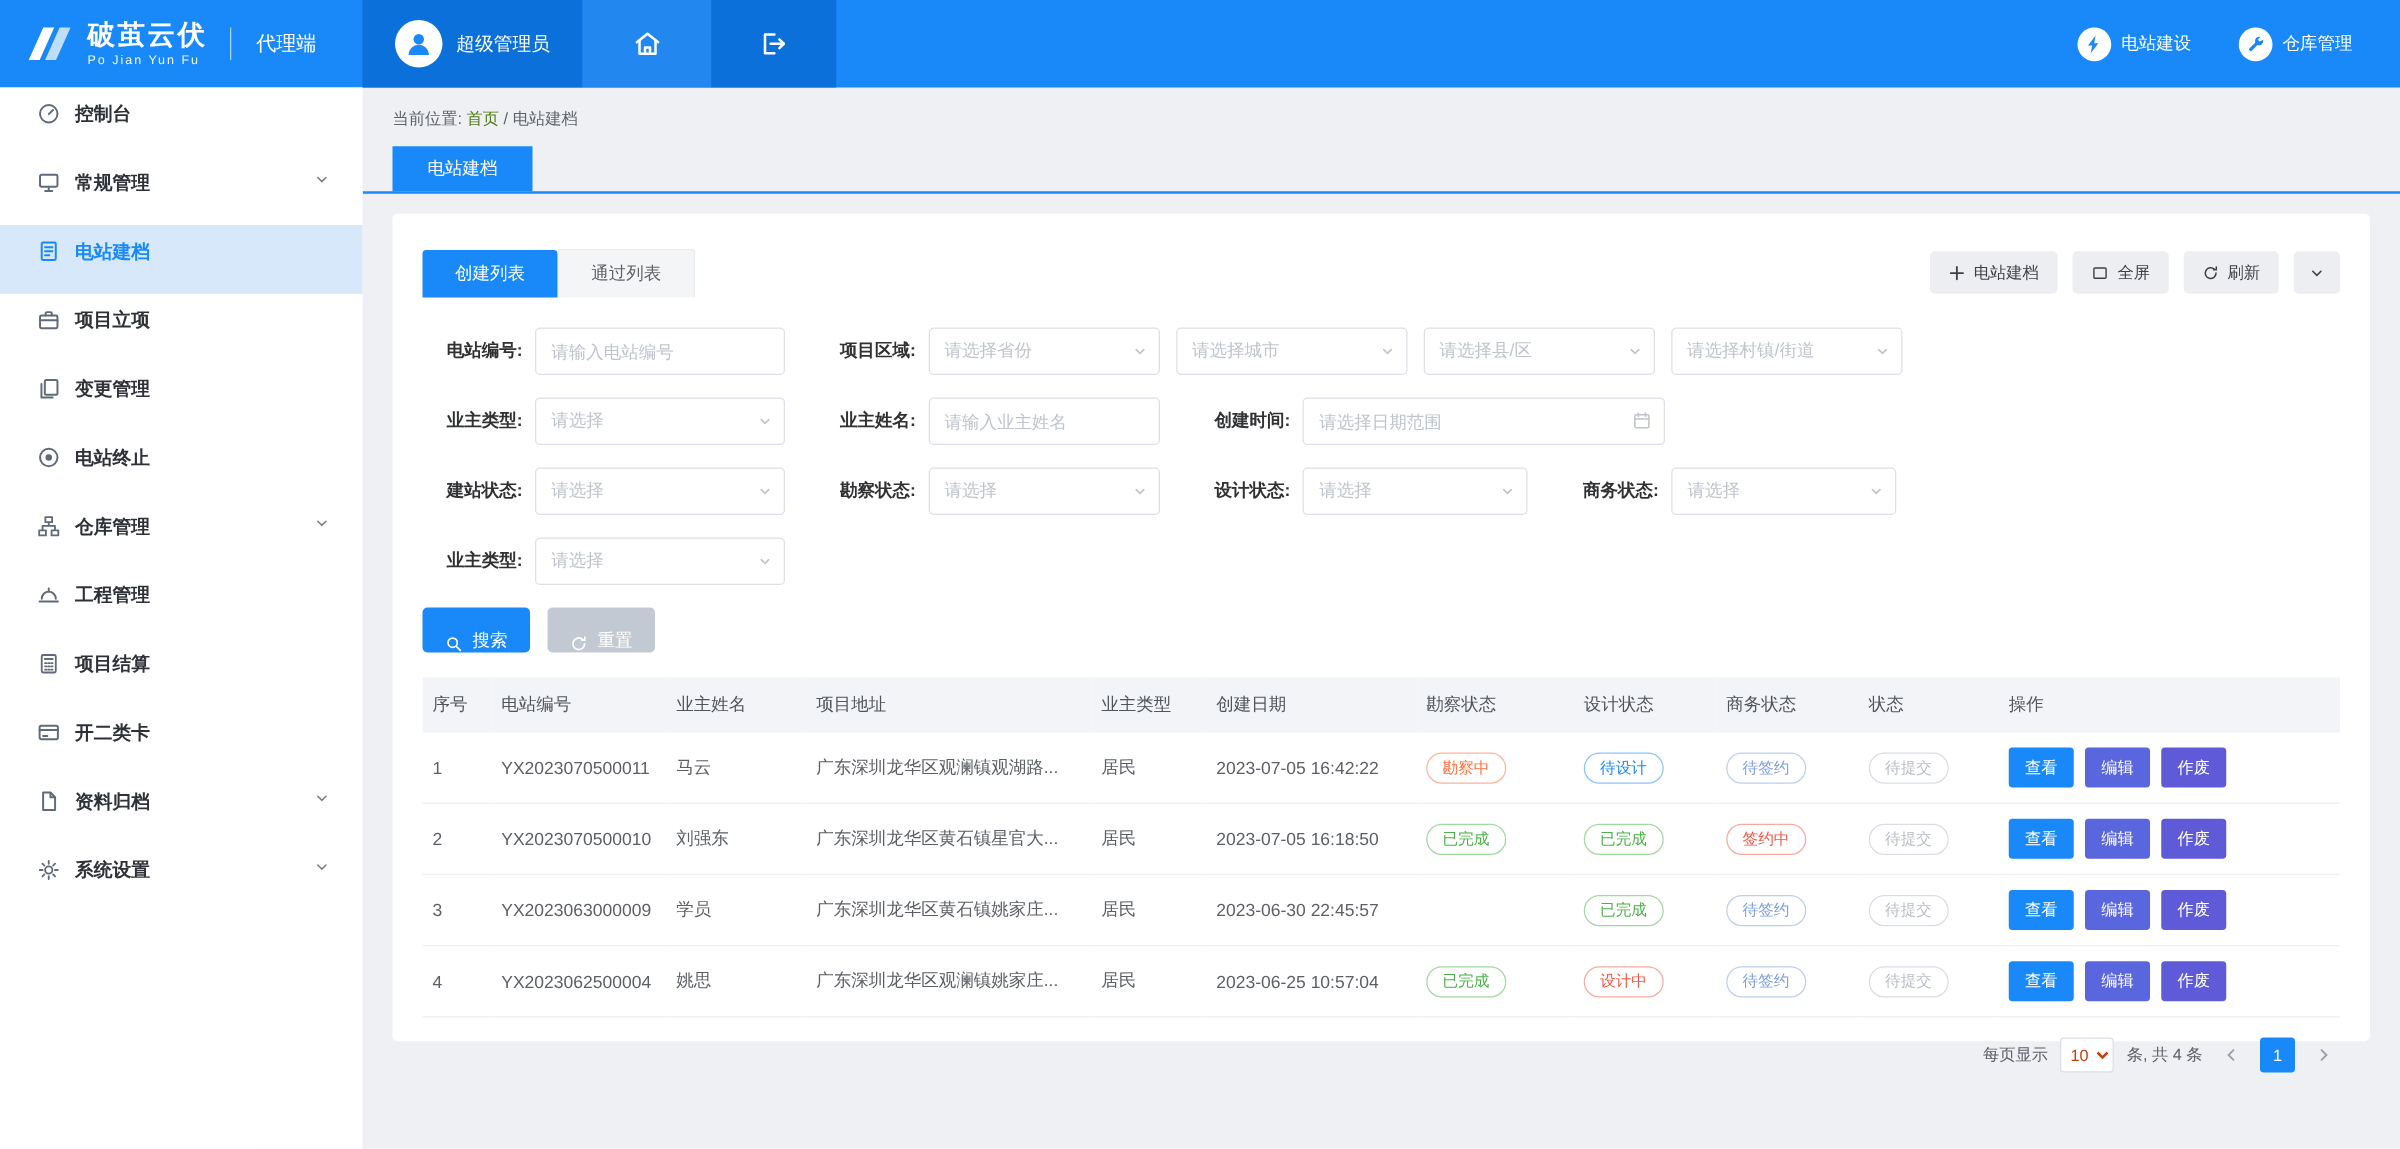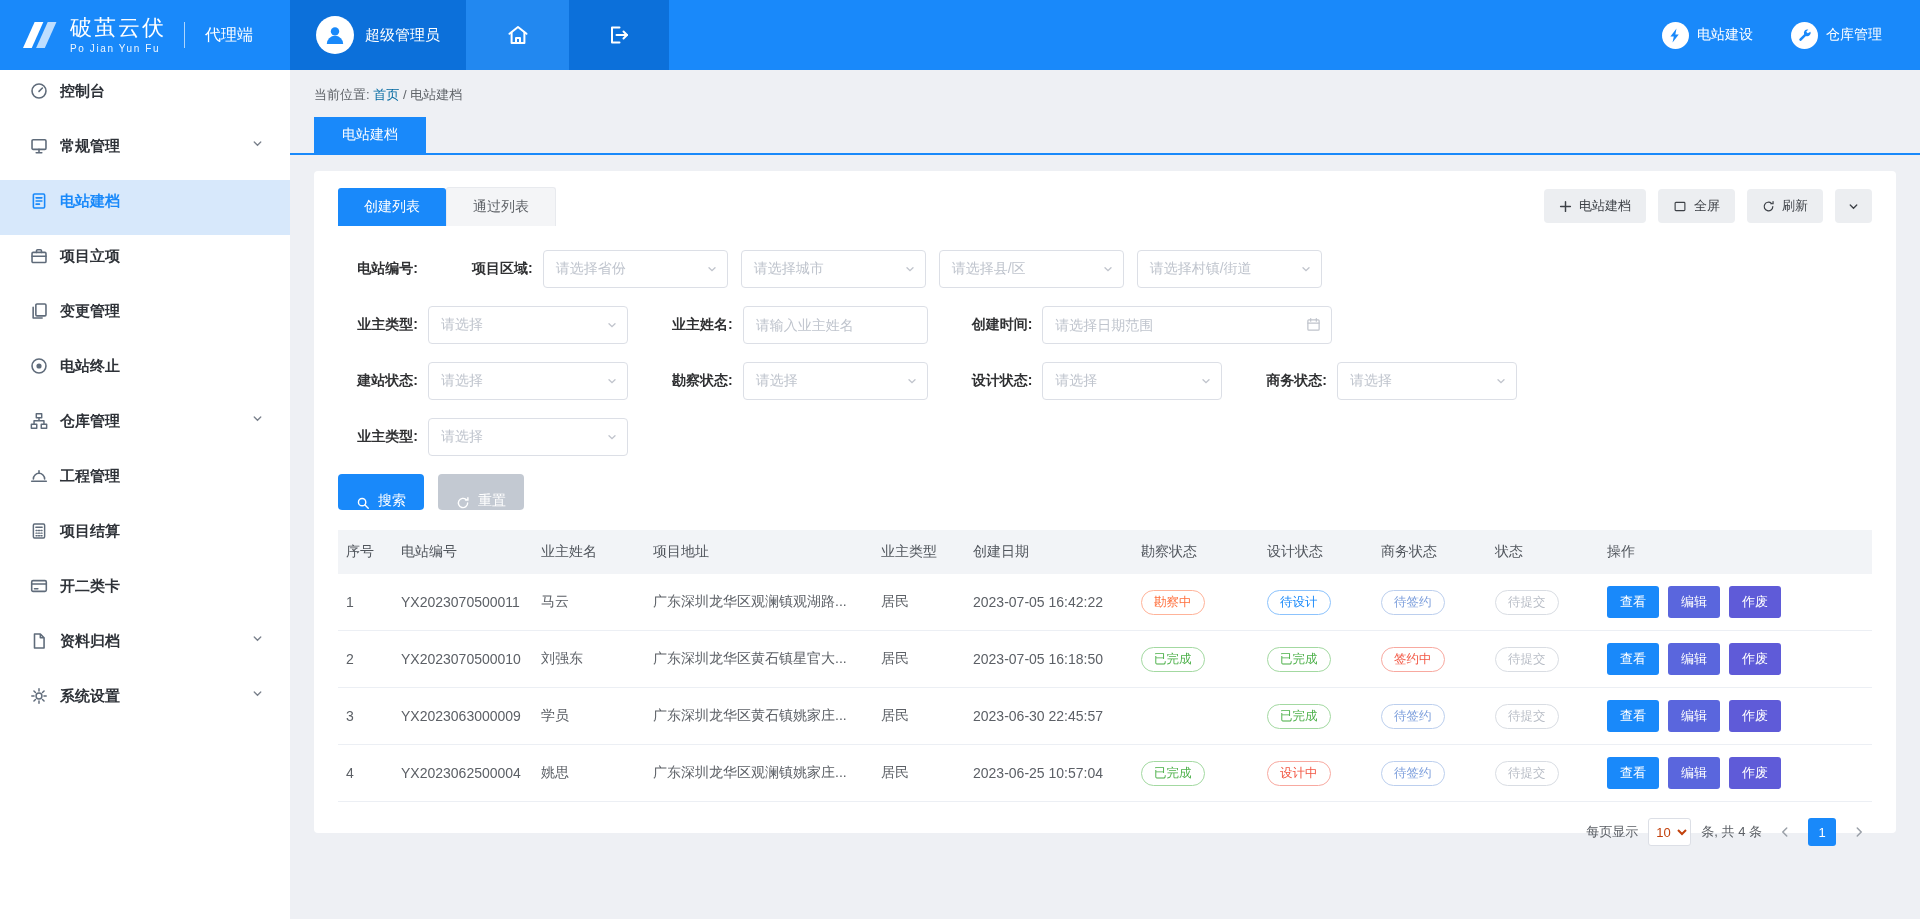--- a/index.html
+++ b/index.html
@@ -3,21 +3,21 @@
 <meta charset="utf-8">
 <style>
   *{box-sizing:border-box;margin:0;padding:0}
   html,body{width:1920px;height:919px}
   body{font-family:"Liberation Sans","DejaVu Sans",sans-serif;background:#eef0f4;overflow:hidden;color:#303133}
   svg{display:block}
 
   
   .topbar{height:70px;background:#1989fa;display:flex;align-items:stretch;color:#fff}
   .brand{width:290px;display:flex;align-items:center;padding-left:18px;gap:10px;flex:none}
-  .brand-title{font-size:22px;font-weight:normal;letter-spacing:2px;line-height:1.1}
+  .brand-title{font-size:22px;font-weight:bold;letter-spacing:2px;line-height:1.1}
   .brand-sub{font-size:10px;letter-spacing:1.6px;opacity:.92;margin-top:2px}
   .brand-divider{width:1px;height:26px;background:rgba(255,255,255,.65);margin:0 10px 0 8px}
   .portal{font-size:16px}
   .hblock{display:flex;align-items:center;justify-content:center;cursor:pointer}
   .user{background:#0c70da;padding:0 26px;gap:11px;font-size:15px}
   .homeb{background:#2288f0;width:103px}
   .exitb{background:#0c70da;width:100px}
   .avatar{width:38px;height:38px;border-radius:50%;background:#fff;display:flex;align-items:center;justify-content:center}
   .spacer{flex:1}
   .hnav{display:flex;align-items:center;gap:8px;font-size:14px;margin-right:38px;cursor:pointer}
@@ -27,24 +27,24 @@
   .sidebar{position:absolute;left:0;top:70px;width:290px;height:849px;background:#fff}
   .side-item{height:55px;display:flex;align-items:flex-start;padding:12px 26px 0 30px;gap:12px;font-size:15px;font-weight:bold;color:#2e3238;cursor:pointer}
   .side-item .sicon{color:#5f6b7a;flex:none}
   .side-item.active{background:#d7e8fb;color:#1989fa}
   .side-item.active .sicon{color:#1989fa}
   .schev{margin-left:auto;color:#7a818c}
 
   
   .main{margin-left:290px;height:849px;overflow:hidden}
   .crumbs{padding:16px 0 0 24px;font-size:13px;color:#5f6368}
-  .crumbs a{color:#0369a1;text-decoration:none;cursor:pointer}
+  .crumbs a{color:#4d7c0f;text-decoration:none;cursor:pointer}
   .tabline{margin-top:13px;border-bottom:2px solid #1989fa;padding-left:24px}
   .page-tab{display:inline-block;background:#1989fa;color:#fff;font-size:14px;padding:9px 28px;cursor:pointer}
-  .card{margin:16px 24px 0;background:#fff;border-radius:4px;padding:16px 24px;height:662px}
+  .card{margin:16px 24px 0;background:#fff;border-radius:4px;padding:28px 24px;height:662px}
 
   .card-top{display:flex;align-items:flex-end}
   .ltab{font-size:14px;padding:10px 26px;cursor:pointer;border-radius:3px 3px 0 0}
   .ltab.active{background:#1989fa;color:#fff}
   .ltab.plain{background:#f4f5f7;color:#5f6368;border:1px solid #e8eaee;border-bottom:none}
   .card-tools{margin-left:auto;display:flex;gap:12px;align-items:center;padding-bottom:3px}
   .tool-btn{height:34px;display:flex;align-items:center;gap:7px;background:#eceef1;border:none;border-radius:4px;padding:0 15px;font-size:13px;color:#3d4147;cursor:pointer}
   .tool-btn.sm{padding:0 12px}
 
   
@@ -359,20 +359,21 @@
             </span>
         </button>
       </div>
     </div>
 
     <div class="filters">
 
       <div class="frow">
         <div class="fgroup">
           <span class="flabel w80">电站编号:</span>
+          <input class="tinput" placeholder="请输入电站编号" style="">
         </div>
         <div class="fgroup tight">
           <span class="flabel">项目区域:</span>
           <div class="sel w185">
             <span>请选择省份</span>
             <span class="chev">
                 <svg width="12" height="12" viewBox="0 0 16 16" fill="none" stroke="currentColor" stroke-width="1.8" stroke-linecap="round">
                   <path d="M4 6.2l4 4 4-4"></path>
                 </svg>
               </span>

